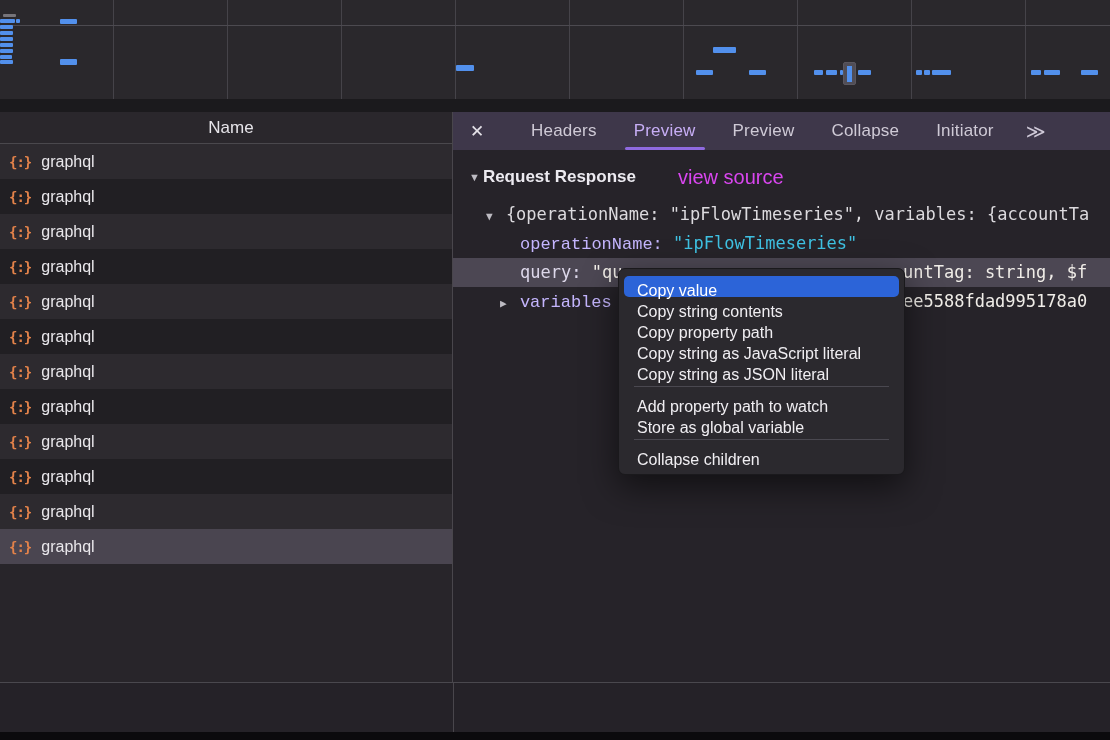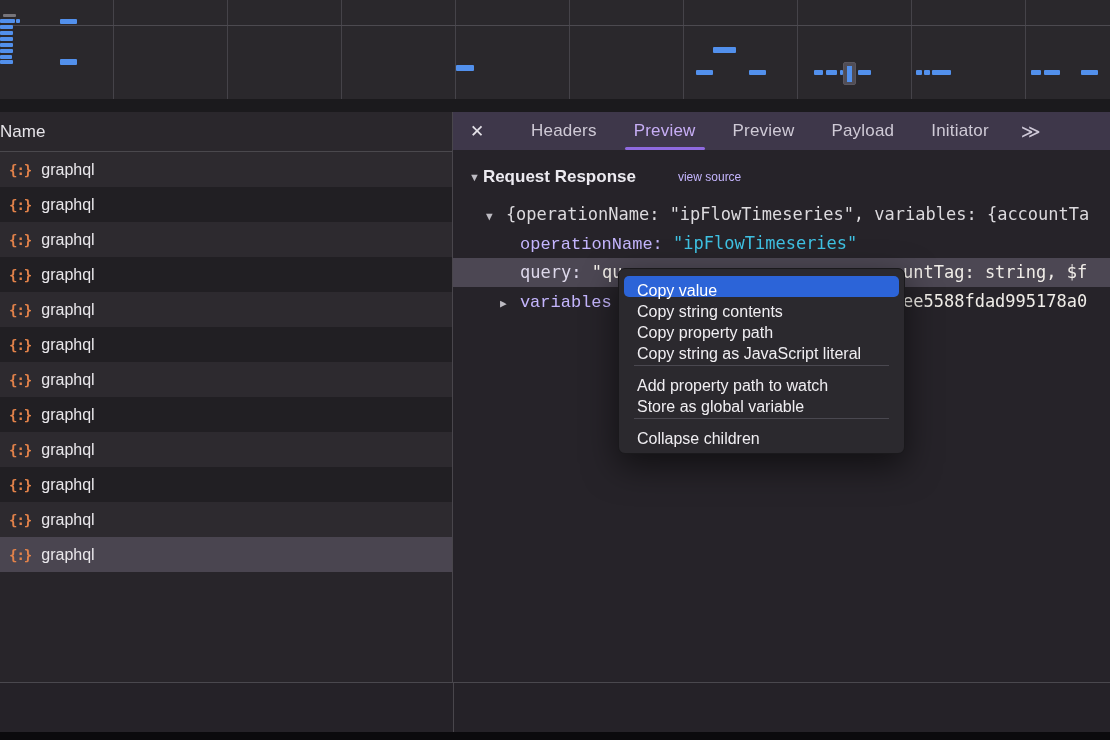--- a/index.html
+++ b/index.html
@@ -15,23 +15,23 @@
   #tl-marker { position:absolute; background:#504d56; border:1px solid #5a575f; border-radius:2px; }
   #tl-marker-bar { position:absolute; left:3px; top:3px; width:5px; height:16px; background:#5290ec; }
   #dark-band { position:absolute; left:0; top:99px; width:1110px; height:13px; background:#1b1a1d; }
 
   
   #main { position:absolute; left:0; top:112px; width:1110px; height:570px; display:flex; }
   #left-panel { position:relative; width:453px; height:570px; background:#28252a; border-right:1px solid #49464c; }
   #right-panel { position:relative; width:657px; height:570px; background:#262329; overflow:hidden; }
 
   
-  #name-header { height:40px; background:#2a272c; border-bottom:1px solid #4a484d;
-                 display:flex; align-items:center; 
-                 color:#e6e4e9; font-size:17px; font-weight:500; }
+  #name-header { height:32px; background:#2a272c; border-bottom:1px solid #4a484d;
+                 display:flex; align-items:center; padding-left:10px;
+                 color:#e6e4e9; font-size:17px; font-weight:500;justify-content:center; }
   .net-row { height:35px; display:flex; align-items:center; padding-left:9px; font-size:16px; color:#e9e7eb; }
   .net-row.even { background:#2d2a2f; }
   .net-row.odd  { background:#211f23; }
   .net-row.selected { background:#4a4550; }
   .json-icon { font-family:"DejaVu Sans Mono", monospace; font-weight:bold; font-size:14px;
                color:#e2824a; letter-spacing:-1px; margin-right:10px; }
 
   
   #tab-bar { height:38px; background:#3e374a; display:flex; align-items:center; padding-left:17px; }
   #close-btn { color:#e4e1e8; font-size:17px; width:24px; cursor:default; }
@@ -40,21 +40,21 @@
   .tab.selected { color:#c7aef5; }
   .tab.selected::after { content:""; position:absolute; left:-9px; right:-9px; bottom:0;
                          height:3px; background:#8f6ae0; border-radius:2px; }
   #overflow-btn { margin-left:32px; color:#cfc9d8; font-size:19px; }
 
   
   #payload { position:relative; padding-top:12px; font-size:17px; }
   #section-row { height:30px; display:flex; align-items:center; padding-left:16px; }
   .tri { font-size:11px; color:#bdbbc2; margin-right:3px; }
   #section-title { font-weight:bold; color:#eceaf0; }
-  #view-source { color:#c4b5fd; margin-left:42px; font-size:12px; }
+  #view-source { color:#d946ef; margin-left:42px; font-size:20px; }
   .mono-row { position:relative; height:29px; line-height:29px; white-space:nowrap; overflow:hidden;
               font-family:"DejaVu Sans Mono", monospace; font-size:17px; color:#dcdade; }
   #row-root { padding-left:33px; margin-top:8px; }
   #row-op   { padding-left:67px; }
   #row-query{ padding-left:67px; background:#4c4753; }
   #row-vars { padding-left:47px; }
   .k-purple { color:#c4b5fd;font-family:Liberation Mono, monospace; }
   .v-cyan   { color:#3fc1e2; }
   .sel-key  { color:#ddd8ea;margin-top:19px; }
   .sel-val  { color:#f2efe9; }
@@ -182,21 +182,21 @@
         </div>
     </div>
 
     <div id="right-panel">
       <div id="tab-bar">
         <div id="close-btn">✕</div>
         <div id="tabs" style="display:flex;">
             <div class="tab">Headers</div>
             <div class="tab selected">Preview</div>
             <div class="tab">Preview</div>
-            <div class="tab">Payload</div>
+            <div class="tab">Collapse</div>
             <div class="tab">Initiator</div>
           </div>
         <div id="overflow-btn">≫</div>
       </div>
 
       <div id="payload">
         <div id="section-row">
           <span class="tri">▼</span>
             <span id="section-title">Request Response</span>
           <span id="view-source">view source</span>
@@ -232,19 +232,20 @@
   <div id="footer">
     <div id="footer-divider"></div>
   </div>
   <div id="bottom-strip"></div>
 
   <div id="context-menu">
       <div class="menu-item highlight" style="background: rgb(44, 100, 216);">Copy value</div>
       <div class="menu-item">Copy string contents</div>
       <div class="menu-item">Copy property path</div>
       <div class="menu-item">Copy string as JavaScript literal</div>
+      <div class="menu-item">Copy string as JSON literal</div>
       <div class="menu-sep"></div>
       <div class="menu-item">Add property path to watch</div>
       <div class="menu-item">Store as global variable</div>
       <div class="menu-sep"></div>
       <div class="menu-item">Collapse children</div>
     </div>
 </div>
 
 </body></html>

